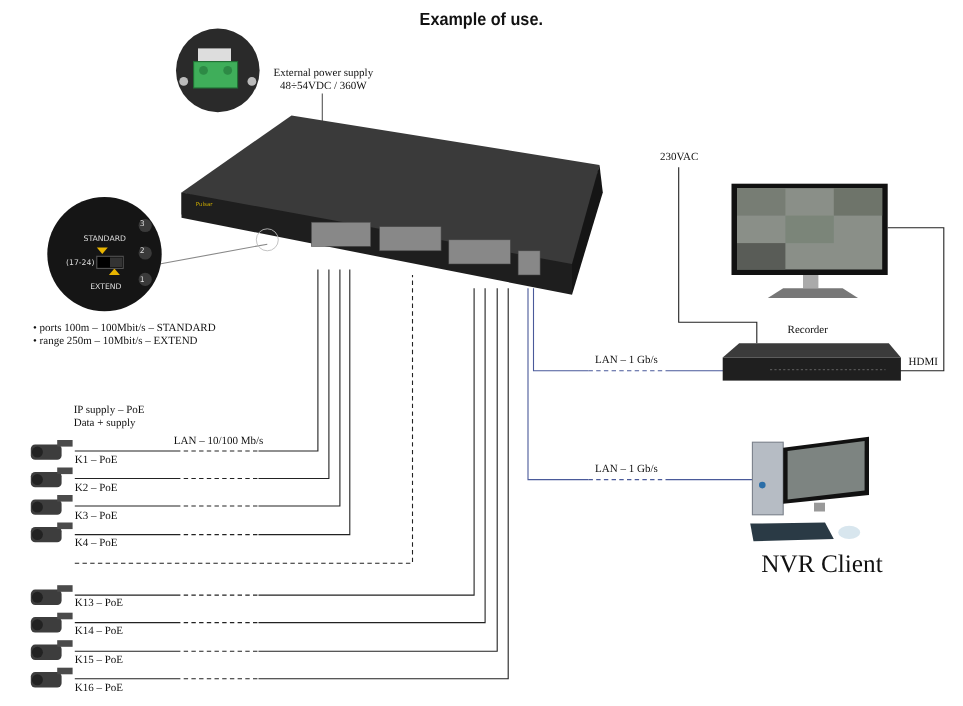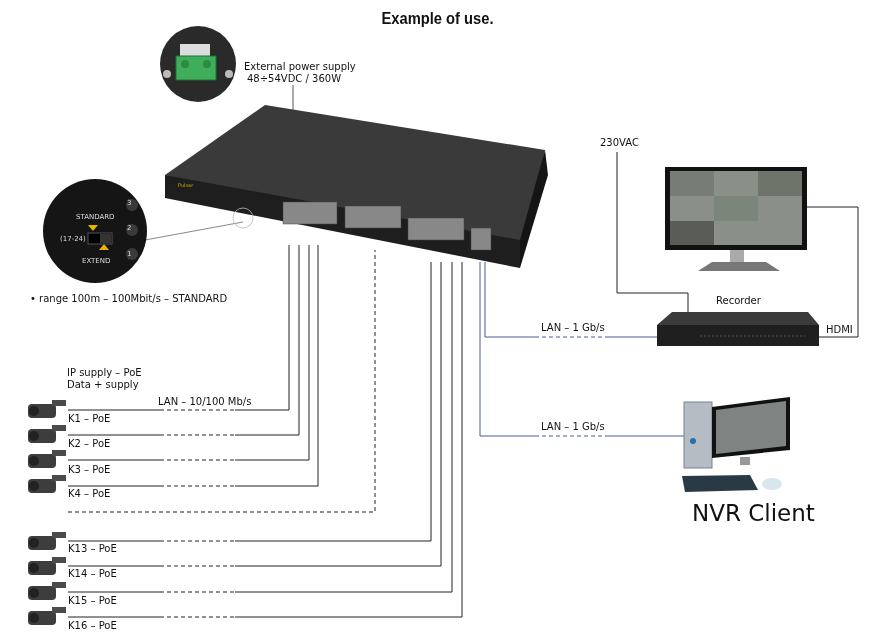--- a/index.html
+++ b/index.html
@@ -1,19 +1,19 @@
 <!DOCTYPE html>
 <html><head>
 <meta charset="utf-8">
 <style>
   html, body { margin:0; padding:0; background:#fff; }
   body { width:875px; height:642px; position:relative; overflow:hidden; font-family:"DejaVu Sans", sans-serif; color:#111; }
   .abs { position:absolute; }
   .title { left:0; width:875px; top:10px; text-align:center; font-family:"Liberation Sans", sans-serif; font-weight:bold; font-size:16px; transform:scaleX(0.92); }
-  .lbl { font-size:10px; line-height:12px; white-space:nowrap; }
+  .lbl { font-size:10px; line-height:12px; white-space:nowrap;font-family:Liberation Serif, serif; }
   .lbl-lg { font-size:23px; }
   svg.wires { position:absolute; left:0; top:0; }
   .cam { width:42px; height:28px; }
 </style>
 </head>
 <body>
 
 <div class="abs title">Example of use.</div>
 
 <svg class="wires" width="875" height="642">
@@ -168,21 +168,22 @@
 </div>
 
 <div class="abs" style="left:76px;top:213px;font-size:7px;color:#ddd">STANDARD</div>
 <div class="abs" style="left:82px;top:257px;font-size:7px;color:#ddd">EXTEND</div>
 <div class="abs" style="left:60px;top:235px;font-size:7px;color:#ddd">(17-24)</div>
 <div class="abs" style="left:127px;top:199px;font-size:7px;color:#ddd">3</div>
 <div class="abs" style="left:127px;top:224px;font-size:7px;color:#ddd">2</div>
 <div class="abs" style="left:127px;top:250px;font-size:7px;color:#ddd">1</div>
 
 <div class="abs lbl" style="left:30px;top:293px">
-  <div>• range 100m – 100Mbit/s – STANDARD</div>
+  <div>• ports 100m – 100Mbit/s – STANDARD</div>
+  <div>• range 250m – 10Mbit/s – EXTEND</div>
 </div>
 
 <div class="abs lbl" style="left:67px;top:367px">
   <div>IP supply – PoE</div>
   <div>Data + supply</div>
 </div>
 <div class="abs lbl" style="left:158px;top:396px">LAN – 10/100 Mb/s</div>
 
 <div class="abs lbl" style="left:68px;top:413px">K1 – PoE</div>
 <div class="abs lbl" style="left:68px;top:438px">K2 – PoE</div>

